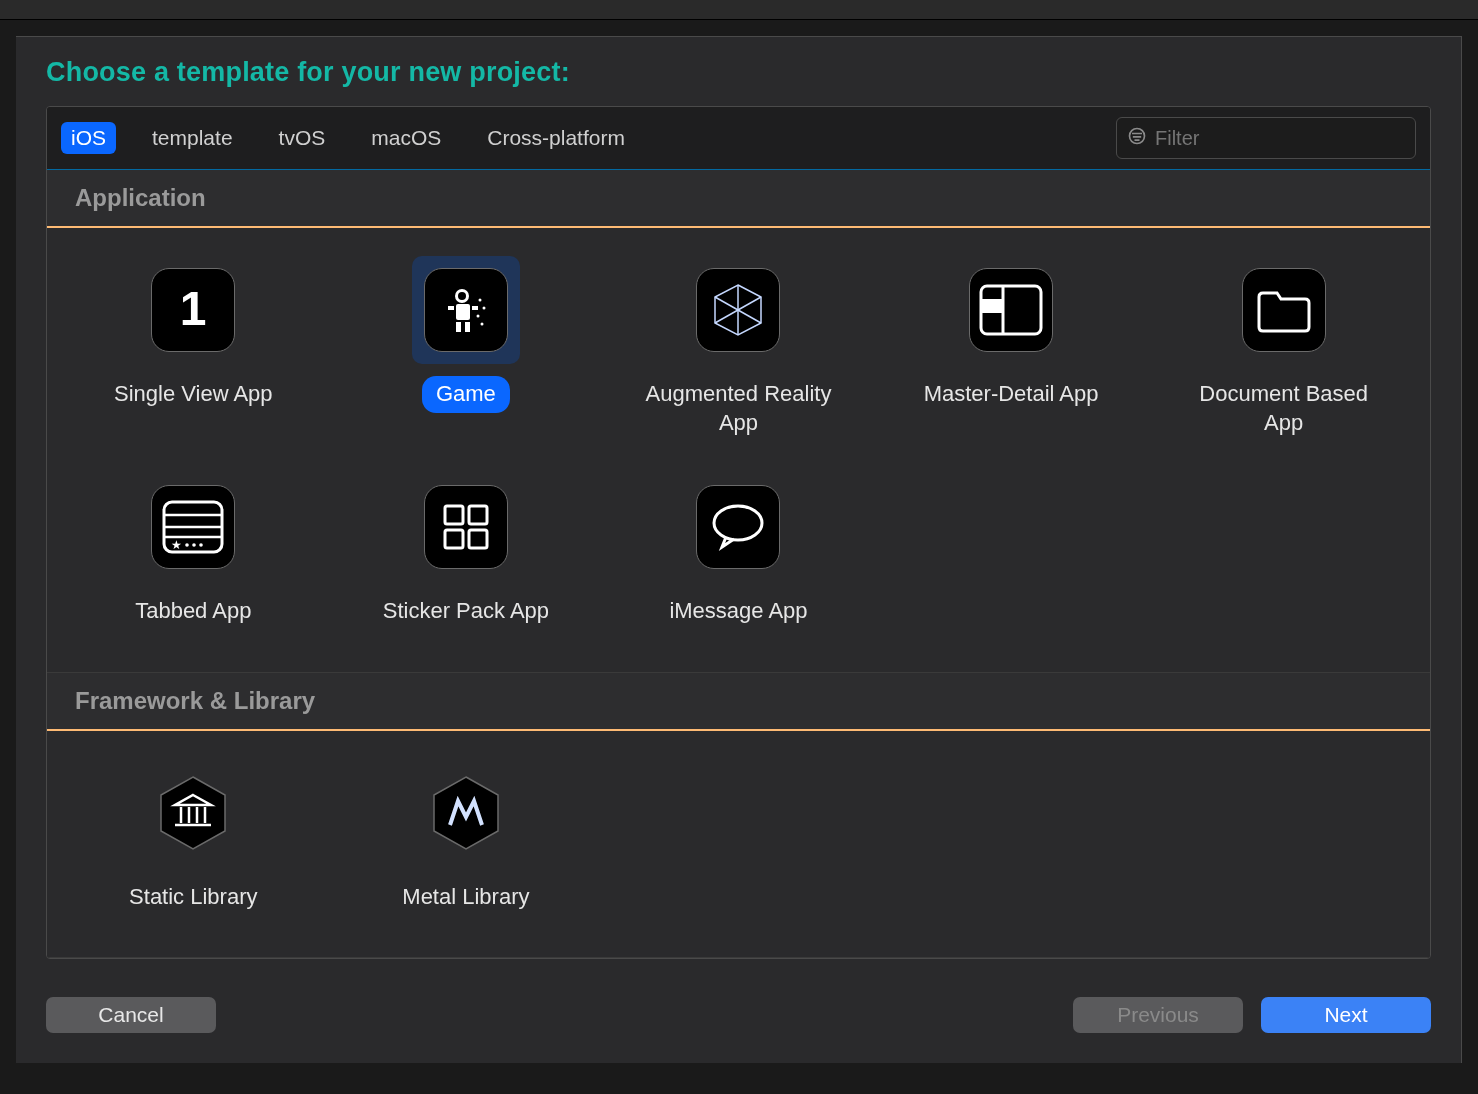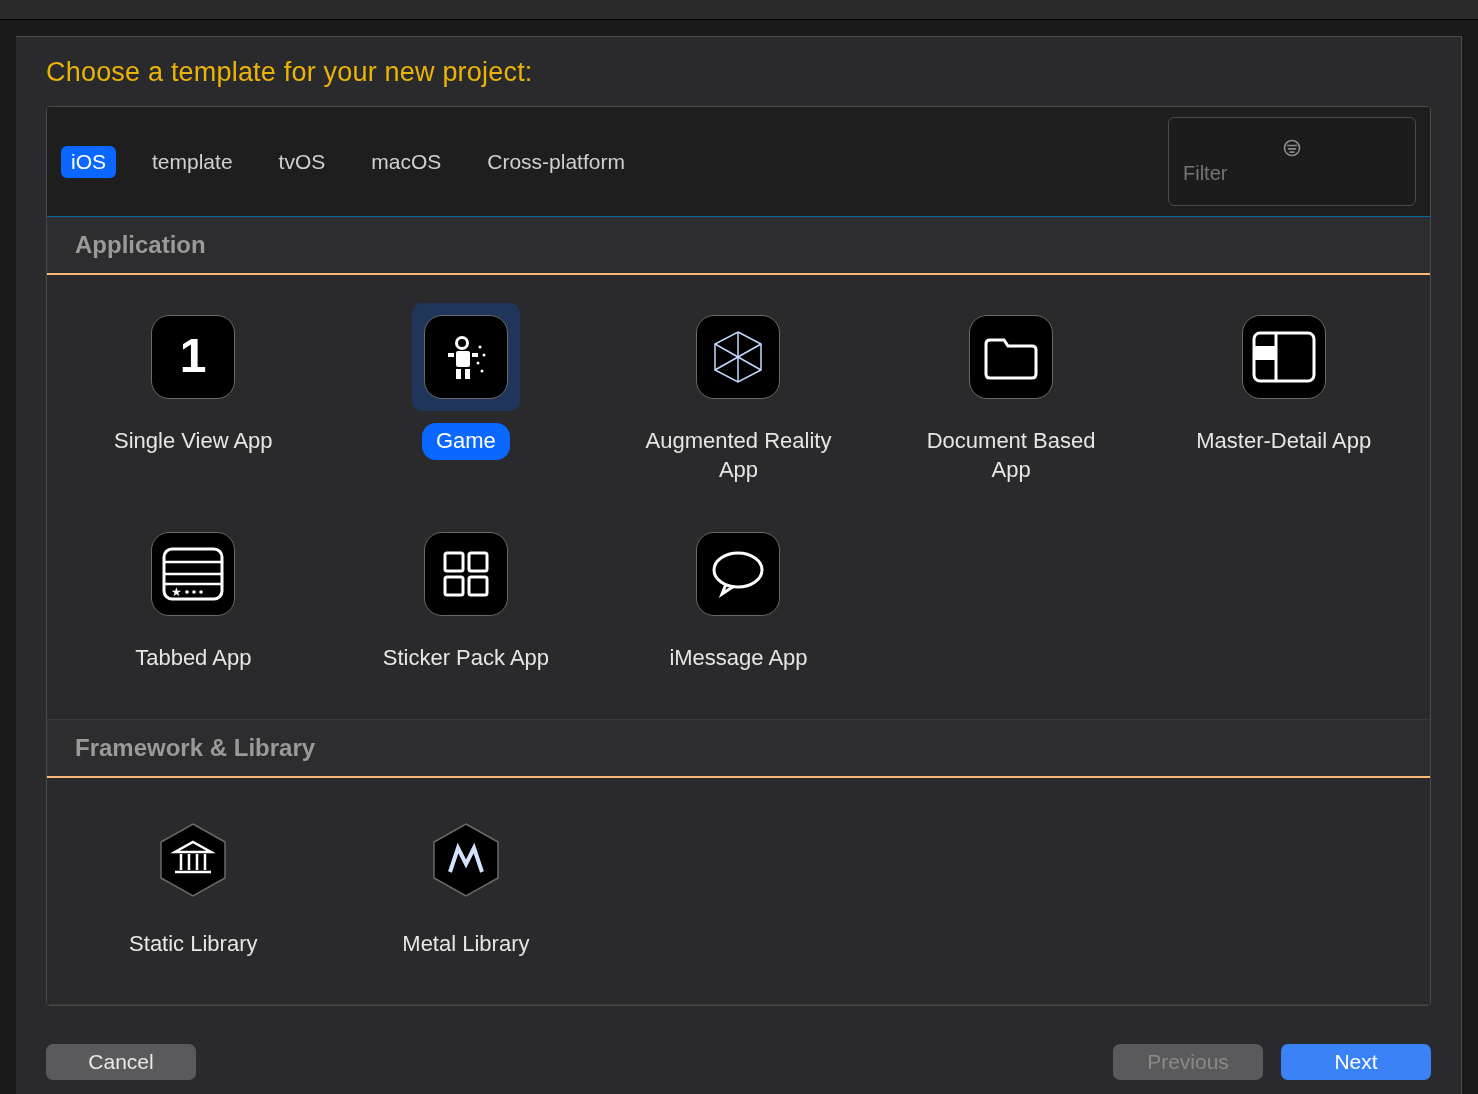--- a/index.html
+++ b/index.html
@@ -19,22 +19,22 @@
 .dialog {
   margin: 16px;
   padding: 20px 30px 30px 30px;
   background: #2a2a2c;
   border: 1px solid #4a4a4a;
   border-left: none;
   border-bottom: none;
 }
 .heading {
   font-size: 27px;
-  font-weight: 400;
-  color: #eab308;
+  font-weight: 700;
+  color: #14b8a6;
   margin-bottom: 18px;
   letter-spacing: 0.2px;
 }
 .panel {
   border: 1px solid #4a4a4a;
   border-radius: 4px;
   overflow: hidden;
 }
 .tabrow {
   display: flex;
@@ -54,24 +54,23 @@
 .tab.active {
   background: #0a67ff;
   color: #fff;
 }
 .filterwrap {
   margin-left: auto;
   display: flex;
   align-items: center;
   border: 1px solid #4a4a4a;
   border-radius: 6px;
-  padding: 20px 10px;
-  width: 248px;
+  padding: 8px 10px;
+  width: 300px;
   background: #1c1c1c;
-  flex-direction: column;
 }
 .filterwrap svg { width: 20px; height: 20px; flex-shrink: 0; }
 .filterwrap input {
   background: transparent;
   border: none;
   outline: none;
   color: #aaa;
   font-size: 20px;
   margin-left: 8px;
   width: 100%;
@@ -137,21 +136,21 @@
   justify-content: center;
 }
 .buttons {
   display: flex;
   margin-top: 38px;
   align-items: center;
 }
 .btn {
   font-size: 21px;
   padding: 6px 17px;
-  width: 150px;
+  width: 170px;
   text-align: center;
   border-radius: 7px;
   cursor: pointer;
   border: none;
   color: #e8e8e8;
 }
 .btn.cancel { background: #5a5a5c; }
 .btn.prev { background: #5a5a5c; color: #8a8a8a; margin-left: auto; margin-right: 18px; cursor: default; }
 .btn.next { background: #3b82f6; color: #fff; }
 </style>
@@ -231,41 +230,41 @@
                 <line x1="52" y1="16" x2="6" y2="42"></line>
           </svg>
         </div>
           </div>
         <div class="itemlabel">Augmented Reality App</div>
       </div>
 
       <div class="item">
         <div class="iconwrap">
             <div class="iconbox">
-          <svg width="58" height="46" viewBox="0 0 58 46" fill="none" stroke="#fff" stroke-width="3">
-            <path d="M4 10 L4 40 Q4 44 8 44 L50 44 Q54 44 54 40 L54 16 Q54 12 50 12 L26 12 L22 6 L8 6 Q4 6 4 10 Z"></path>
-          </svg>
-        </div>
-          </div>
-        <div class="itemlabel">Document Based App</div>
-      </div>
-
-      <div class="item">
-        <div class="iconwrap">
-            <div class="iconbox">
           <svg width="64" height="52" viewBox="0 0 64 52">
             <rect x="2" y="2" width="60" height="48" rx="6" fill="none" stroke="#fff" stroke-width="3"></rect>
             <rect x="2" y="16" width="22" height="12" fill="#fff"></rect>
             <line x1="24" y1="2" x2="24" y2="50" stroke="#fff" stroke-width="3"></line>
             <line x1="2" y1="16" x2="24" y2="16" stroke="#fff" stroke-width="2"></line>
             <line x1="2" y1="28" x2="24" y2="28" stroke="#fff" stroke-width="2"></line>
           </svg>
         </div>
           </div>
         <div class="itemlabel">Master-Detail App</div>
+      </div>
+
+      <div class="item">
+        <div class="iconwrap">
+            <div class="iconbox">
+          <svg width="58" height="46" viewBox="0 0 58 46" fill="none" stroke="#fff" stroke-width="3">
+            <path d="M4 10 L4 40 Q4 44 8 44 L50 44 Q54 44 54 40 L54 16 Q54 12 50 12 L26 12 L22 6 L8 6 Q4 6 4 10 Z"></path>
+          </svg>
+        </div>
+          </div>
+        <div class="itemlabel">Document Based App</div>
       </div>
 
       <div class="item">
         <div class="iconwrap">
             <div class="iconbox">
           <svg width="64" height="56" viewBox="0 0 64 56">
             <rect x="3" y="3" width="58" height="50" rx="8" fill="none" stroke="#fff" stroke-width="3"></rect>
             <line x1="3" y1="16" x2="61" y2="16" stroke="#fff" stroke-width="2.5"></line>
             <line x1="3" y1="28" x2="61" y2="28" stroke="#fff" stroke-width="2.5"></line>
             <line x1="3" y1="38" x2="61" y2="38" stroke="#fff" stroke-width="2.5"></line>

